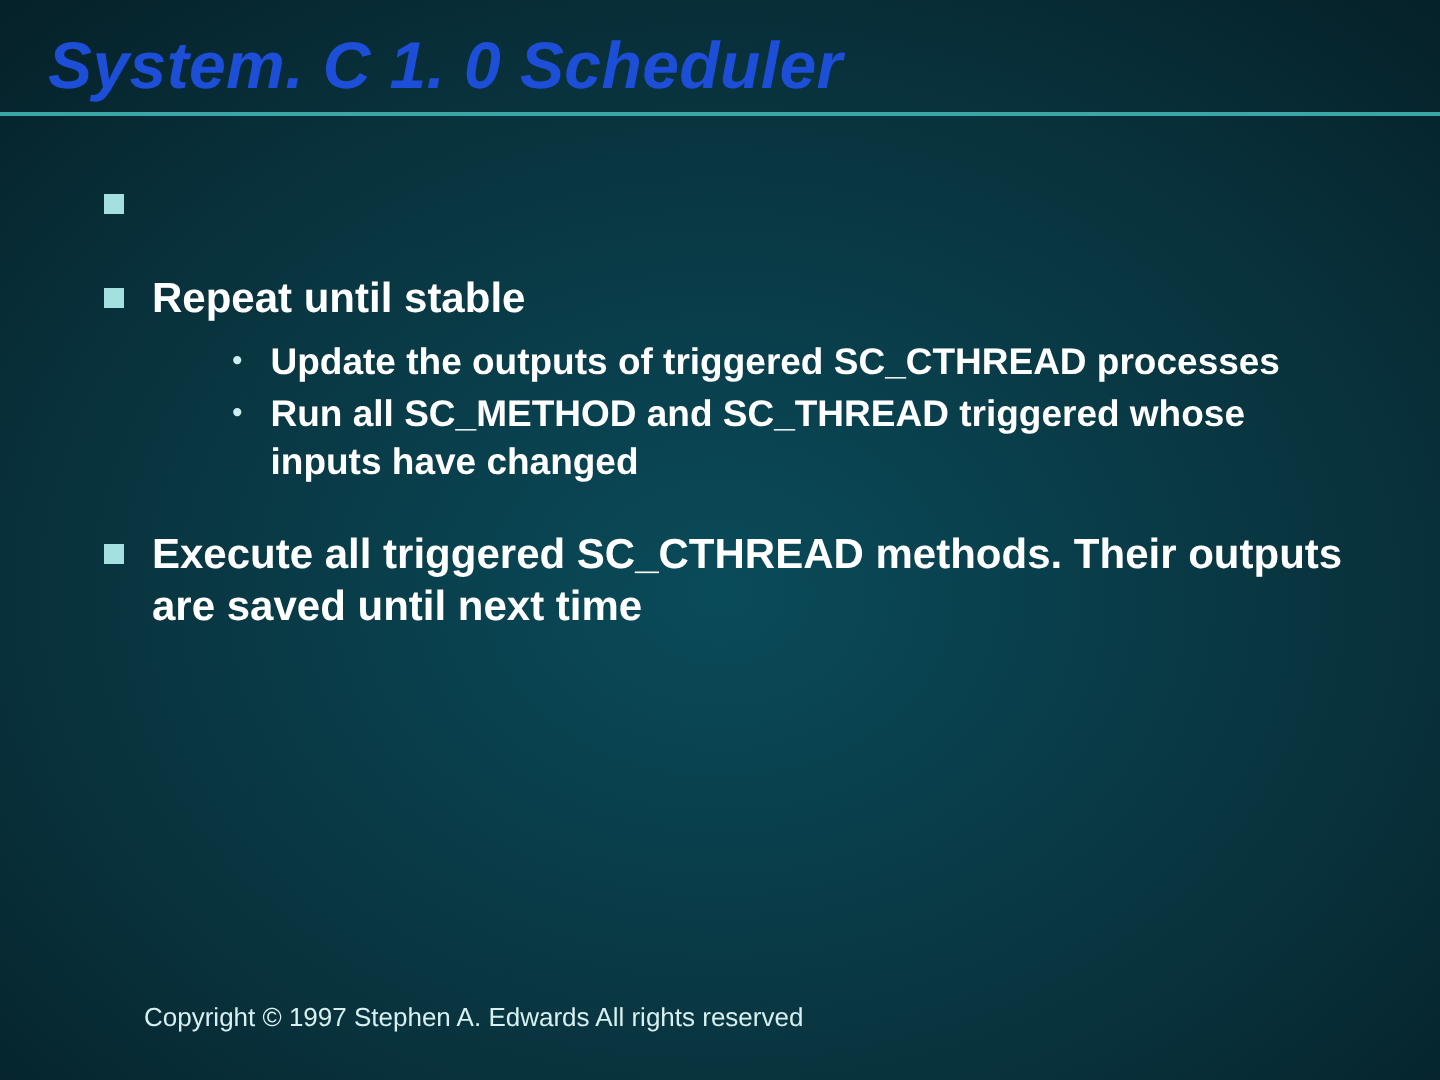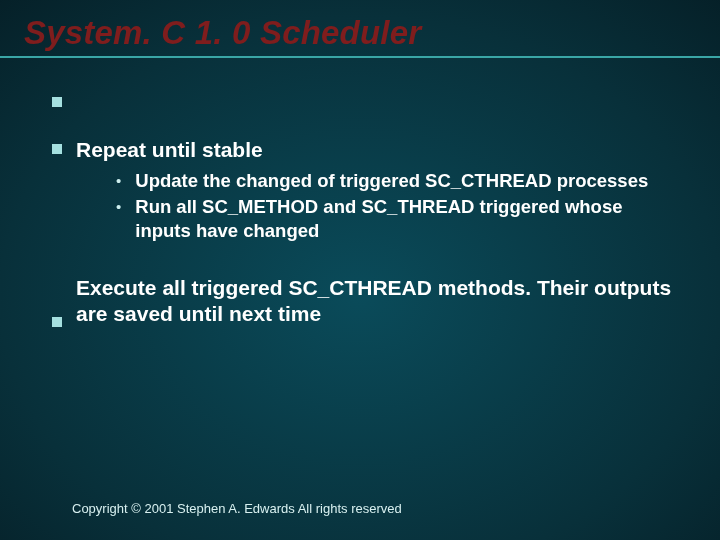--- a/index.html
+++ b/index.html
@@ -10,21 +10,21 @@
     color: #ffffff;
     position: relative;
   }
   .title-wrap {
     position: relative;
     padding: 14px 0 0 24px;
   }
   .title {
     font-size: 33px;
     font-weight: bold;
-    color: #7f1d1d;
+    color: #1d4ed8;
     letter-spacing: 0.2px;
     font-style: italic;
   }
   .title-rule {
     position: absolute;
     left: 0;
     right: 0;
     top: 56px;
     height: 0;
     border-top: 2px solid #3aa6a6;
@@ -92,30 +92,30 @@
     <div class="bullet"></div>
   </div>
 
   <div class="l1" style="margin-bottom:0;">
     <div class="bullet"></div>
     <div style="flex:1">
       <div class="l1-text">Repeat until stable</div>
       <div class="l2-group">
         <div class="l2">
           <div class="dot">•</div>
-          <div class="l2-text">Update the changed of triggered SC_CTHREAD processes</div>
+          <div class="l2-text">Update the outputs of triggered SC_CTHREAD processes</div>
         </div>
         <div class="l2">
           <div class="dot">•</div>
           <div class="l2-text">Run all SC_METHOD and SC_THREAD triggered whose inputs have changed</div>
         </div>
       </div>
     </div>
   </div>
 
-  <div class="l1" style="margin-top:30px;align-items:flex-end;">
+  <div class="l1" style="margin-top:20px;">
     <div class="bullet"></div>
     <div class="l1-text">Execute all triggered SC_CTHREAD methods.  Their outputs are saved until next time</div>
   </div>
 
 </div>
 
-<div class="footer">Copyright © 2001 Stephen A. Edwards  All rights reserved</div>
+<div class="footer">Copyright © 1997 Stephen A. Edwards  All rights reserved</div>
 
 </body></html>

